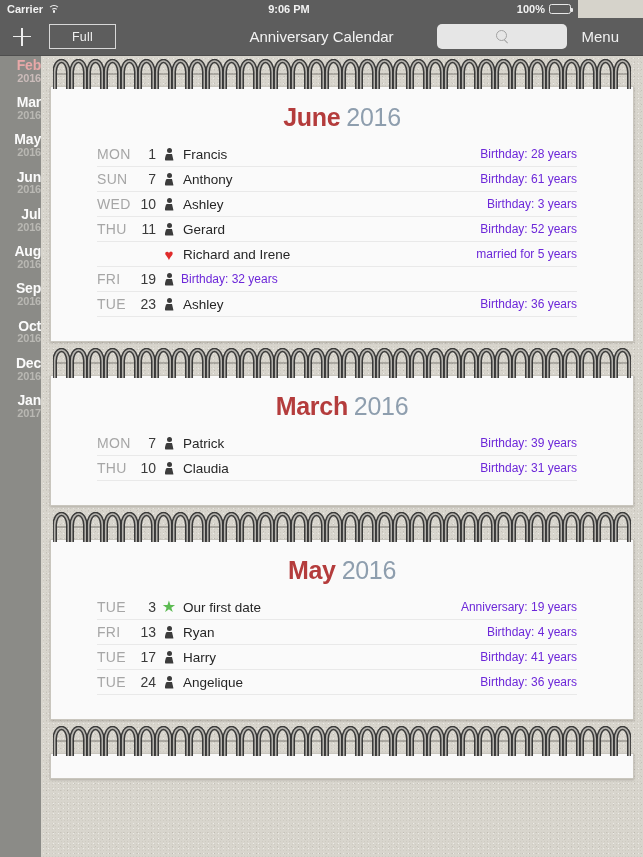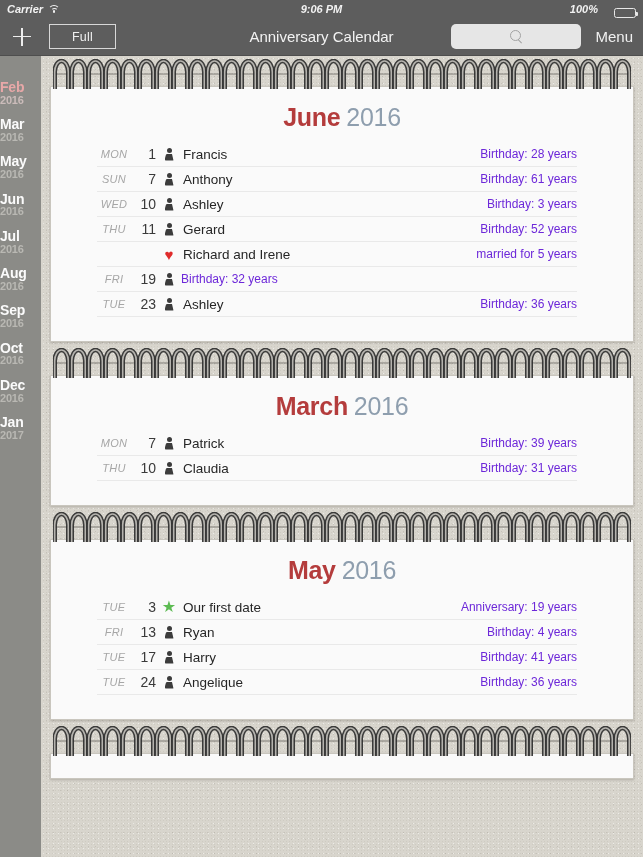--- a/index.html
+++ b/index.html
@@ -6,28 +6,28 @@
   html, body {
     width: 643px; height: 857px;
     font-family: "Liberation Sans", sans-serif;
     overflow: hidden;
     background: #d6d3cb;
   }
   #app { position: relative; width: 643px; height: 857px; overflow: hidden; }
 
   
   .statusbar {
-    position: absolute; top: 0; left: 0; width: 643px; height: 18px;
+    position: absolute; top: 0; left: 0; width: 578px; height: 18px;
     background: #5d5d5d; color: #f2f2f2;
     font-size: 11px; line-height: 18px;
-    display: flex; align-items: center; font-style: italic;
+    display: flex; align-items: center;
   }
   .sb-left { display: flex; align-items: center; gap: 5px; padding-left: 7px; flex: 0 0 auto; }
   .sb-center { position: absolute; left: 0; right: 0; text-align: center; font-weight: bold; font-size: 11px; }
-  .sb-right { position: absolute; right: 7px; display: flex; align-items: flex-end; gap: 16px; }
+  .sb-right { position: absolute; right: 7px; display: flex; align-items: center; gap: 4px; }
   .carrier-label { font-weight: bold; font-size: 11px; }
   .wifi-icon { display: inline-block; width: 12px; height: 10px; position: relative; }
   .wifi-icon i {
     position: absolute; border: 1.3px solid #f2f2f2; border-bottom-color: transparent;
     border-left-color: transparent; border-right-color: transparent; border-radius: 50%;
   }
   .wifi-icon i:nth-child(1){ width:12px;height:12px; left:0; top:1px; }
   .wifi-icon i:nth-child(2){ width:7px;height:7px; left:2.5px; top:3.5px; }
   .wifi-icon i:nth-child(3){ width:2.5px;height:2.5px; left:4.8px; top:6px; background:#f2f2f2; border-radius:50%; border:none; }
   .battery-pct { font-weight: bold; font-size: 11px; }
@@ -58,42 +58,42 @@
     display: flex; align-items: center; justify-content: center;
     padding: 0 22px; cursor: pointer; letter-spacing: .2px;
   }
   .seg.active { background: #5d5d5d; color: #f0f0f0; }
   .seg.inactive { background: #e6e6e6; color: #5a5a5a; }
 
   .nav-title {
     position: absolute; left: 0; right: 0; text-align: center;
     color: #f2f2f2; font-size: 15px; pointer-events: none;
   }
-  .nav-right { margin-left: auto; display: flex; align-items: center; gap: 0; padding-right: 6px; }
+  .nav-right { margin-left: auto; display: flex; align-items: center; gap: 0; padding-right: 20px; }
   .searchbox {
     width: 130px; height: 25px; background: #e6e6e6; border-radius: 5px;
     display: flex; align-items: center; justify-content: center; cursor: text;
     margin-right: 14px;
   }
   .search-glyph { width: 13px; height: 13px; position: relative; opacity: .55; }
   .search-glyph:before {
     content:""; position:absolute; left:0; top:0; width:9px; height:9px;
     border:1.4px solid #6a6a6a; border-radius:50%;
   }
   .search-glyph:after {
     content:""; position:absolute; left:8px; top:8.5px; width:5px; height:1.4px;
     background:#6a6a6a; transform: rotate(45deg); transform-origin: left center;
   }
   .menu-btn { color:#f0f0f0; font-size:15px; cursor:pointer; padding-right: 4px; }
 
   
   .sidebar {
     position: absolute; top: 56px; left: 0; width: 41px; bottom: 0;
     background: #8b8b87; overflow: hidden;
-    text-align: left; padding-top: 24px;
+    text-align: right; padding-top: 2px;
   }
   .side-item { margin-bottom: 11px; cursor: pointer; line-height: 1.05; }
   .side-month { font-size: 14px; font-weight: bold; color: #fbfbfb; letter-spacing: -.2px; }
   .side-year  { font-size: 11px; font-weight: bold; color: #b9b8b3; letter-spacing: -.2px; }
   .side-item.selected .side-month { color: #e8a8a8; }
   .side-item.selected .side-year  { color: #cbbcba; }
 
   
   .content {
     position: absolute; top: 56px; left: 41px; right: 0; bottom: 0;
@@ -130,22 +130,22 @@
   .m-name { color: #b43c3c; }
   .m-year { color: #8e9eae; font-weight: normal; margin-left: 6px; }
 
   .rows { padding: 0 56px 0 46px; }
   .row {
     display: flex; align-items: center; height: 25px;
     border-bottom: 1px solid #e9e9e9;
     font-size: 13.5px;
   }
   .r-dow {
-    width: 34px; text-align: center; font-size: 11px; color: #a6a6a6;
-    letter-spacing: .3px; flex: 0 0 34px; font-style: italic;
+    width: 34px; text-align: left; font-size: 14px; color: #a6a6a6;
+    letter-spacing: .3px; flex: 0 0 34px;
   }
   .r-day {
     width: 26px; text-align: right; font-size: 14px; color: #3a3a3a;
     flex: 0 0 26px; padding-right: 1px;
   }
   .r-icon { width: 24px; flex: 0 0 24px; display:flex; align-items:center; justify-content:center; }
   .r-name { color: #262626; font-size: 13.5px; flex: 1 1 auto; padding-left: 2px; }
   .r-detail { color: #6d28d9; font-size: 12px; white-space: nowrap; }
 
   

